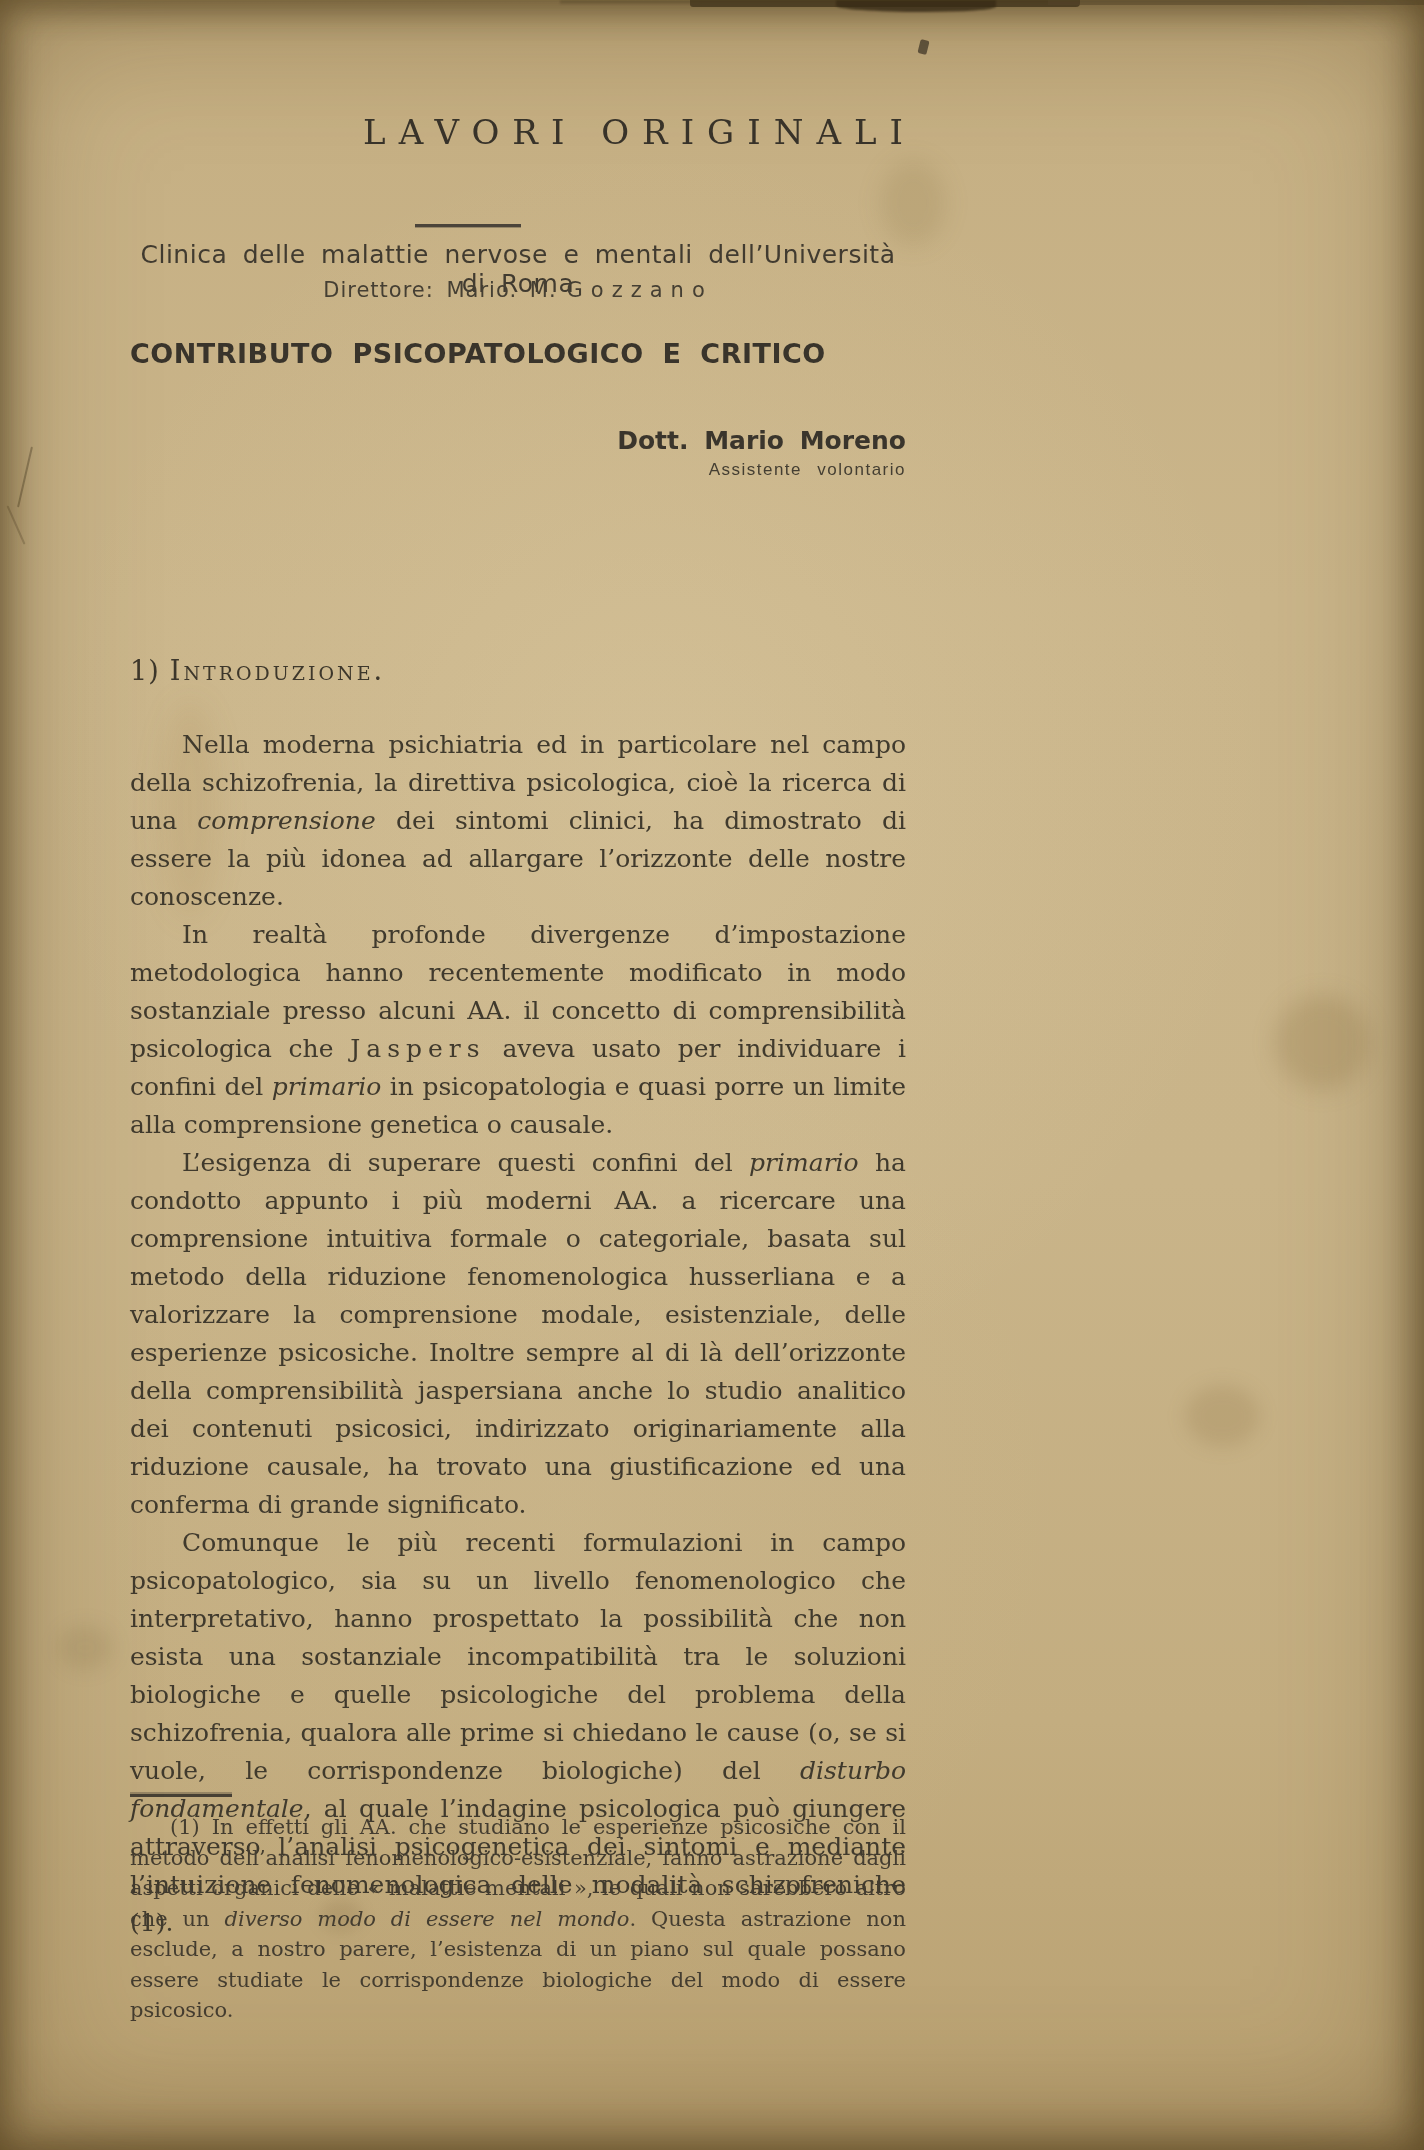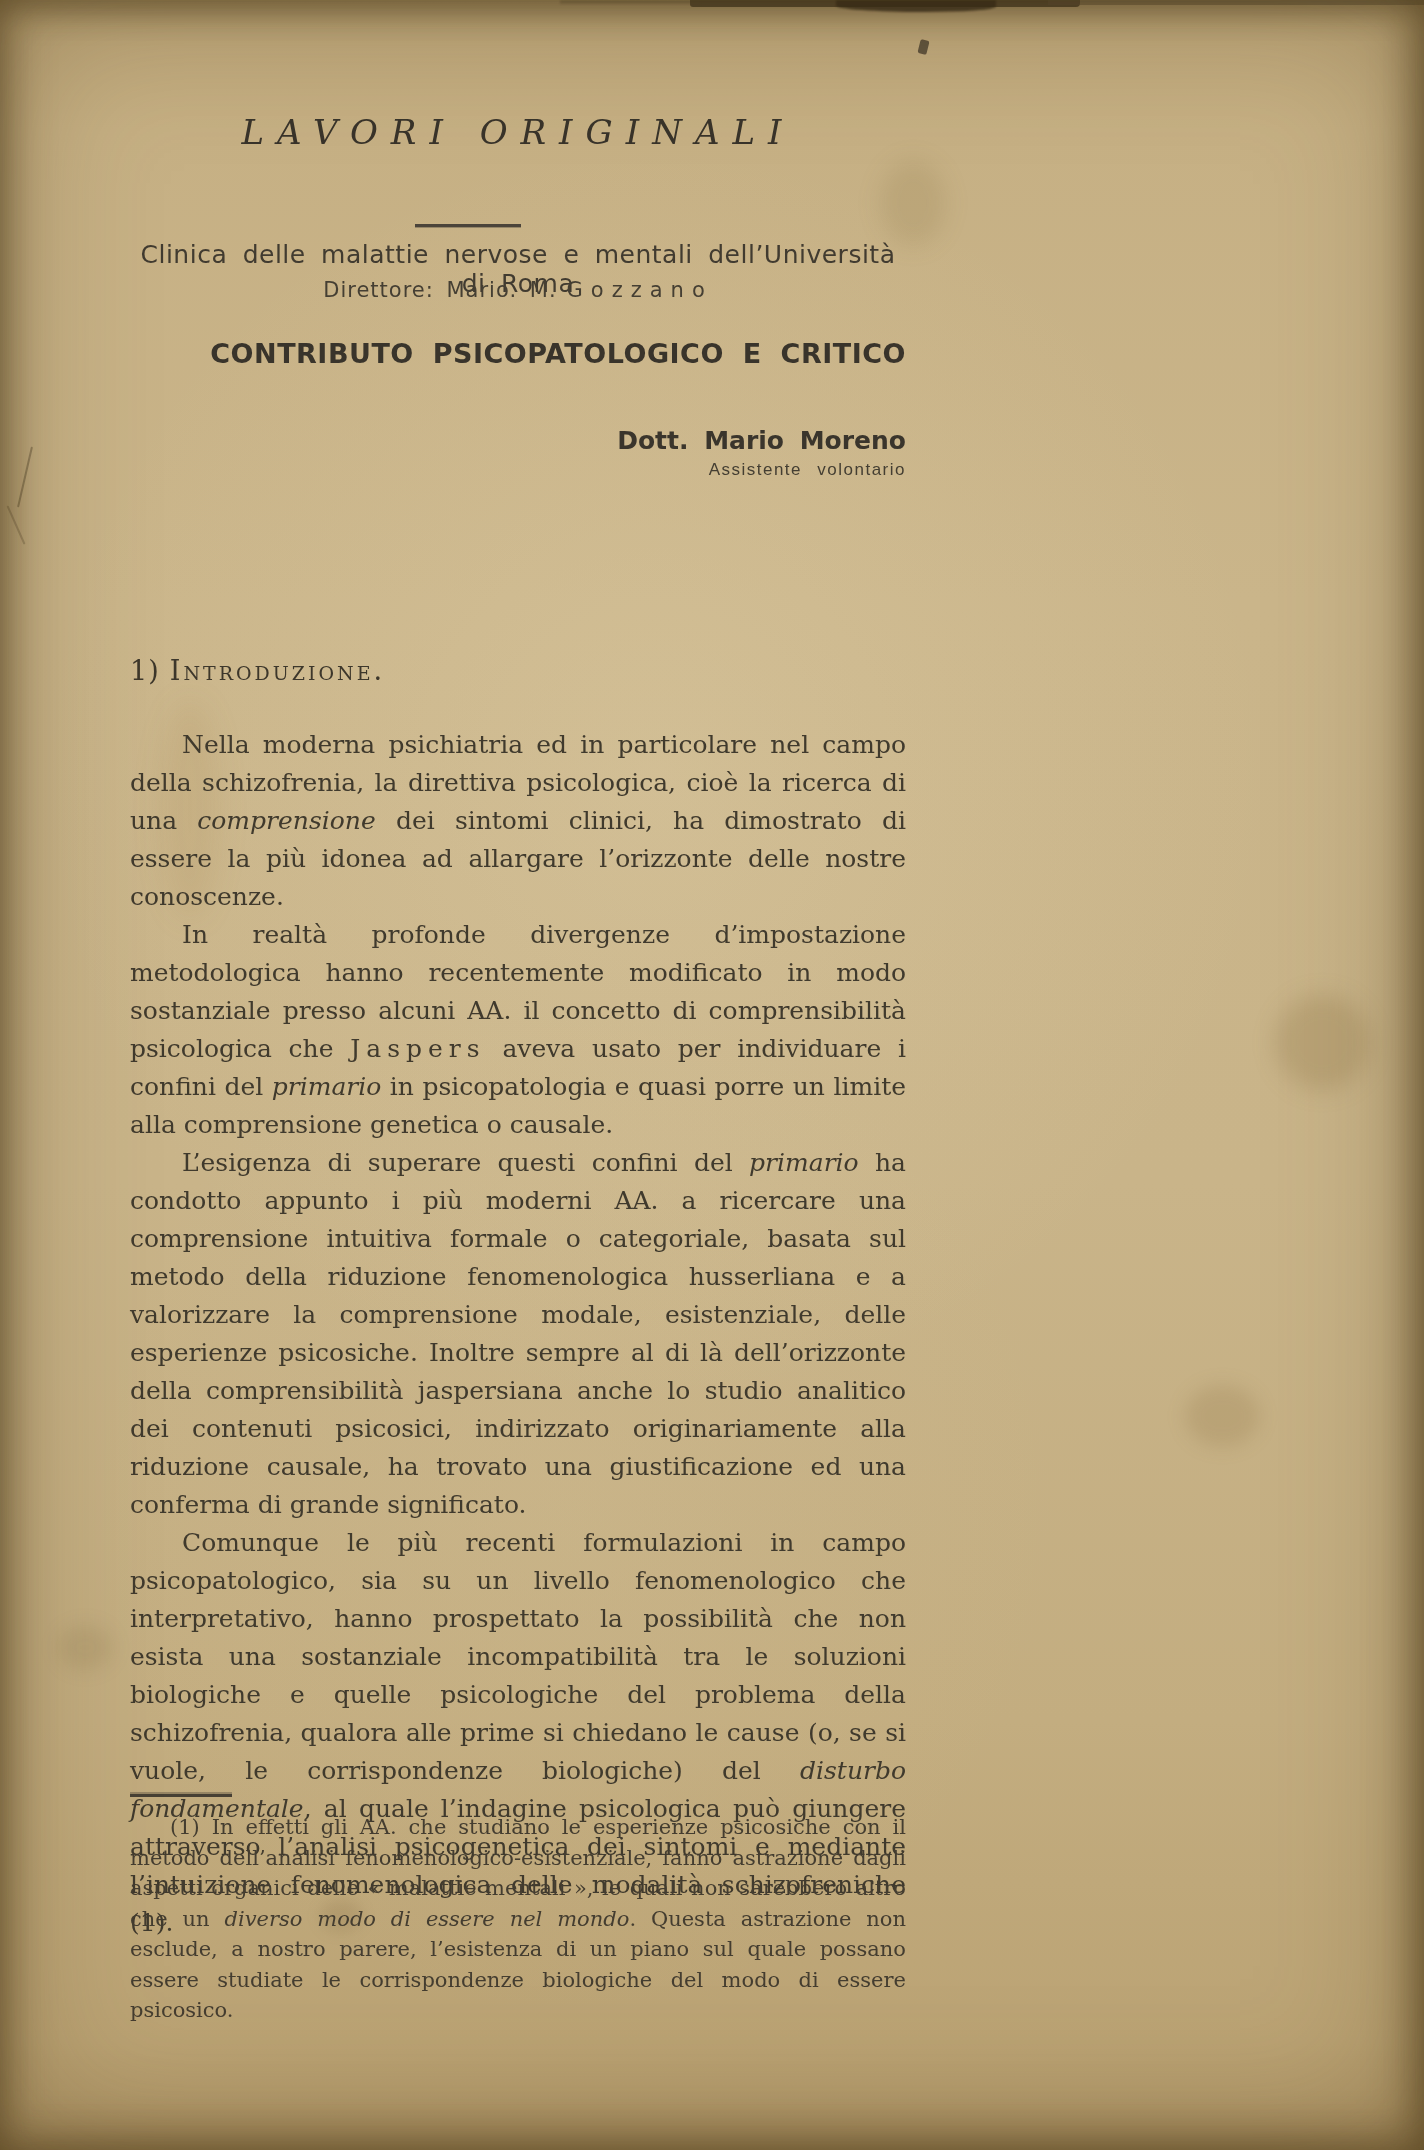--- a/index.html
+++ b/index.html
@@ -37,26 +37,25 @@
   .stain-a{left:1275px;top:995px;width:95px;height:95px;background:rgba(128,98,48,0.22);filter:blur(11px);}
   .stain-b{left:1185px;top:1385px;width:75px;height:62px;background:rgba(122,96,50,0.17);filter:blur(9px);}
   .stain-c{left:880px;top:160px;width:66px;height:86px;background:rgba(122,96,50,0.14);filter:blur(11px);}
   .stain-d{left:58px;top:1625px;width:55px;height:45px;background:rgba(112,90,48,0.14);filter:blur(9px);}
   .stain-e{left:320px;top:1900px;width:42px;height:32px;background:rgba(112,90,48,0.16);filter:blur(7px);}
   .stain-f{left:160px;top:700px;width:60px;height:220px;background:rgba(150,112,52,0.10);filter:blur(14px);}
 
   .content{position:absolute;left:130px;top:0;width:776px;}
 
   .kicker{
-    position:absolute;top:112px;left:0;width:100%;
-    text-align:center;
+    position:absolute;top:112px;left:10px;width:100%;
+    text-align:right;
     font-family:"DejaVu Serif", serif;
     font-size:34px;letter-spacing:13px;
     color:#38332a;
-    font-style:italic;
   }
   .kicker-rule{position:absolute;top:224px;left:285px;width:106px;height:3px;background:#4b443a;box-shadow:0 1px 0 rgba(75,68,58,0.4);}
 
   .institution{
     position:absolute;top:240px;left:0;width:100%;
     text-align:center;
     font-family:"DejaVu Sans", sans-serif;
     font-size:25px;letter-spacing:0.5px;word-spacing:7px;
     color:#413b30;
   }
@@ -64,21 +63,21 @@
     position:absolute;top:278px;left:0;width:100%;
     text-align:center;
     font-family:"DejaVu Sans", sans-serif;
     font-size:21px;letter-spacing:1px;word-spacing:5px;
     color:#453f33;
   }
   .director .spaced-name{letter-spacing:8px;margin-left:10px;}
 
   .title{
     position:absolute;top:338px;left:0;width:100%;
-    text-align:right;
+    text-align:left;
     font-family:"DejaVu Sans", sans-serif;
     font-weight:bold;
     font-size:27px;line-height:31px;
     letter-spacing:0.5px;word-spacing:9px;
     color:#39342b;
   }
   .author{
     position:absolute;top:426px;left:0;width:100%;
     text-align:right;
     font-family:"DejaVu Sans", sans-serif;

